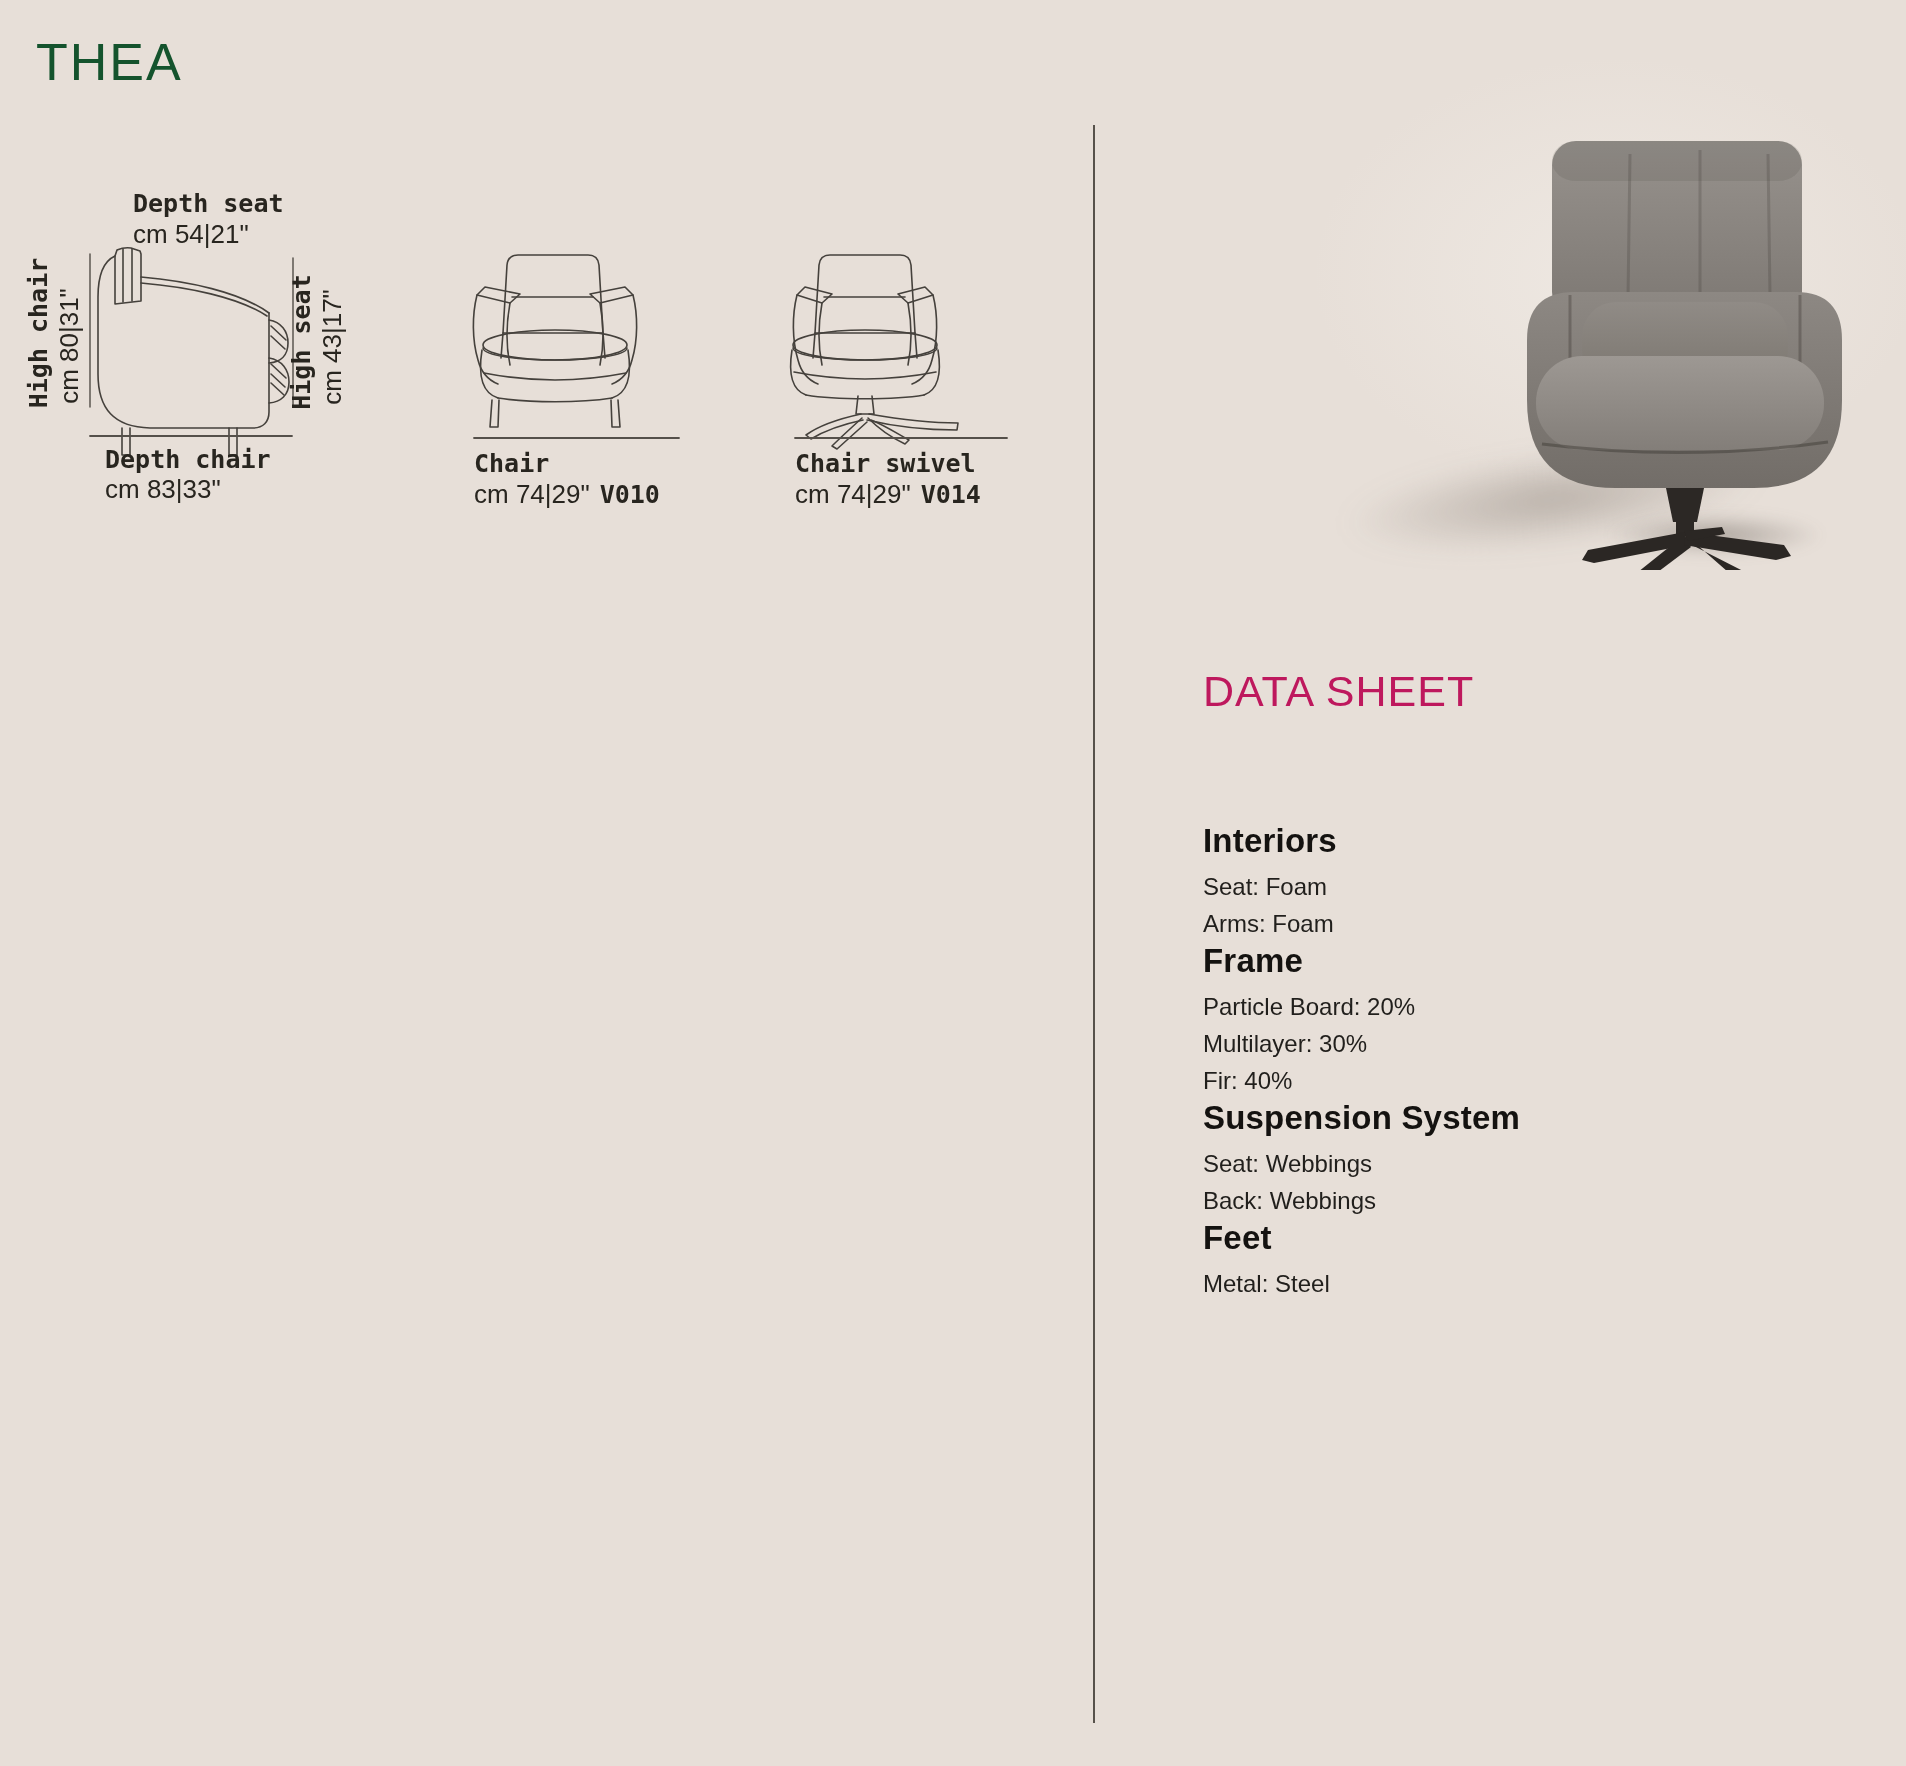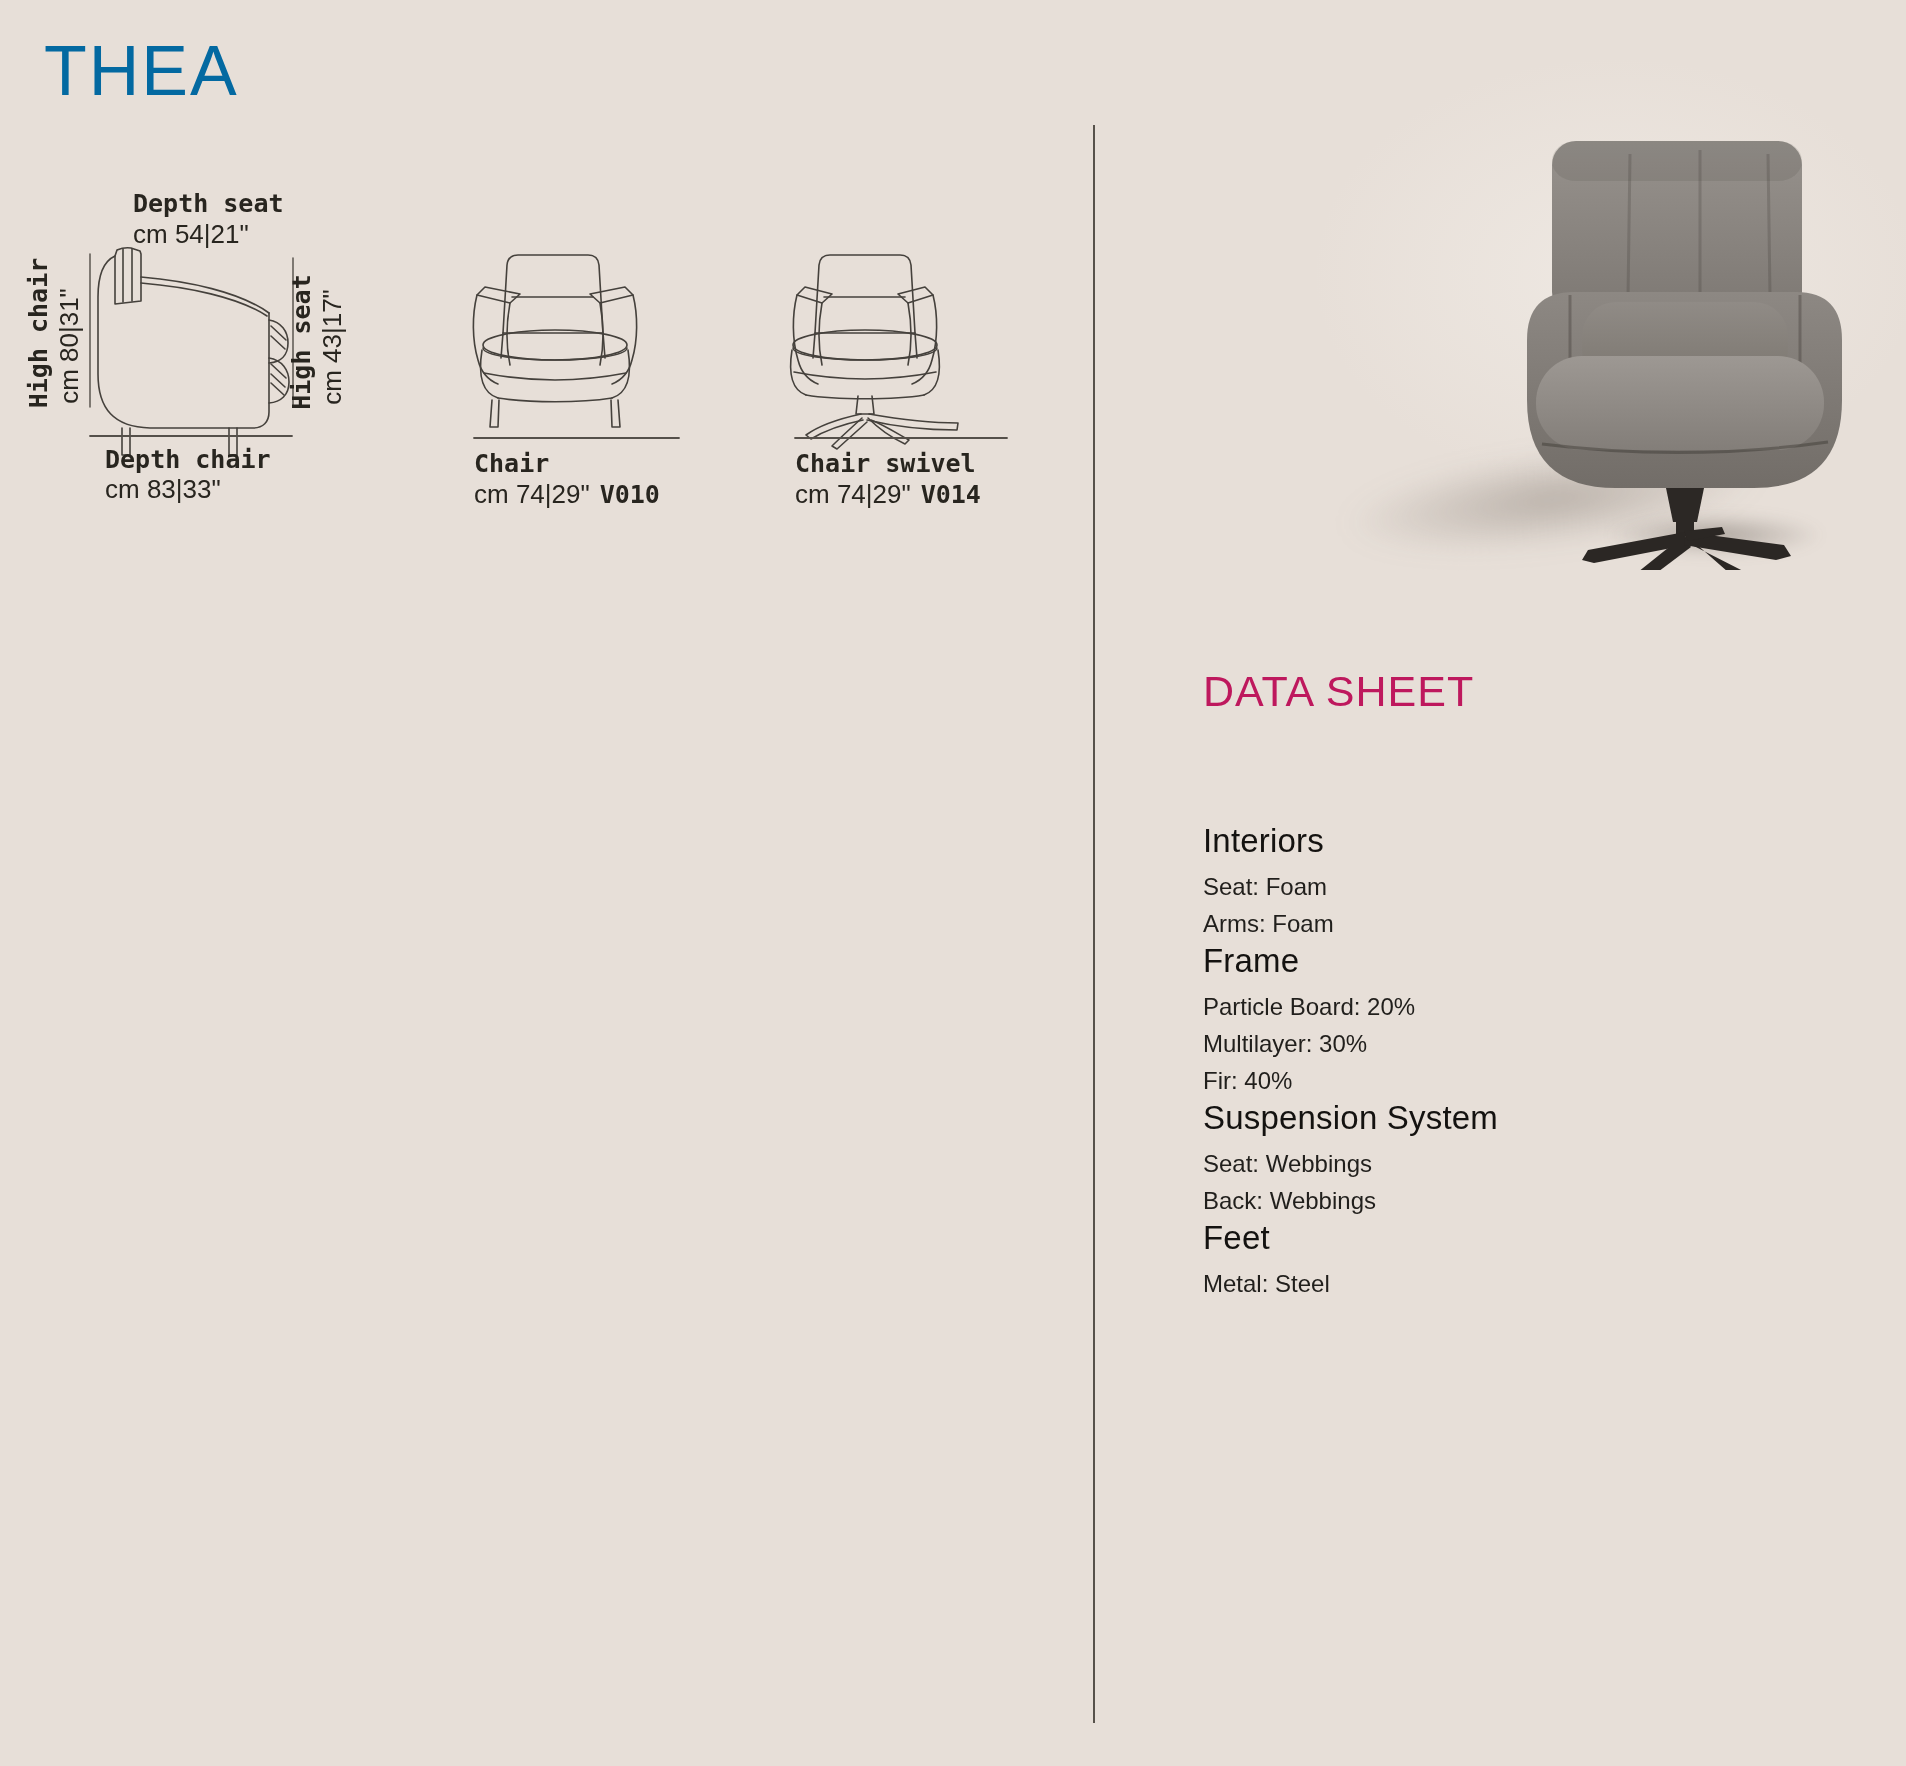--- a/index.html
+++ b/index.html
@@ -5,23 +5,23 @@
   html,body{margin:0;padding:0;background:#cfc8c0;}
   .page{
     position:relative;
     width:1906px;height:1766px;
     background:#e7dfd8;
     font-family:"Liberation Sans", sans-serif;
     color:#1d1b19;
     overflow:hidden;
   }
   .product-title{
-    position:absolute;left:44px;top:36px;
-    font-size:70px;font-weight:400;line-height:1;
-    letter-spacing:2px;color:#0369a1;margin:0;
+    position:absolute;left:36px;top:36px;
+    font-size:52px;font-weight:400;line-height:1;
+    letter-spacing:2px;color:#14532d;margin:0;
   }
   .drawings-svg{position:absolute;left:20px;top:150px;}
   .drawings-svg path, .drawings-svg line, .drawings-svg ellipse{
     fill:none;stroke:#45413c;stroke-width:1.6;
     stroke-linecap:round;stroke-linejoin:round;
   }
   .drawings-svg .dimline{stroke-width:1.3;}
   .drawings-svg .underline{stroke-width:1.8;stroke:#55504a;}
   .drawings-svg text{stroke:none;}
   .mono-b{
@@ -51,21 +51,21 @@
     filter:blur(7px);
   }
   .photo-svg{position:absolute;left:1470px;top:90px;}
   .datasheet-heading{
     position:absolute;left:1203px;top:668px;
     font-size:43px;font-weight:400;line-height:1.1;
     letter-spacing:1px;color:#be185d;margin:0;text-align:right;
   }
   .sections{position:absolute;left:1203px;top:822px;width:600px;}
   .sections h3{
-    font-size:33px;font-weight:400;color:#141210;
+    font-size:33px;font-weight:700;color:#141210;
     margin:28px 0 8px 0;line-height:1.15;letter-spacing:0.2px;
   }
   .sections h3:first-child, .sections section:first-child h3{margin-top:0;}
   .sections p{
     font-size:24px;font-weight:400;color:#211f1c;
     margin:0;line-height:37px;
   }
 </style>
 </head>
 <body>

